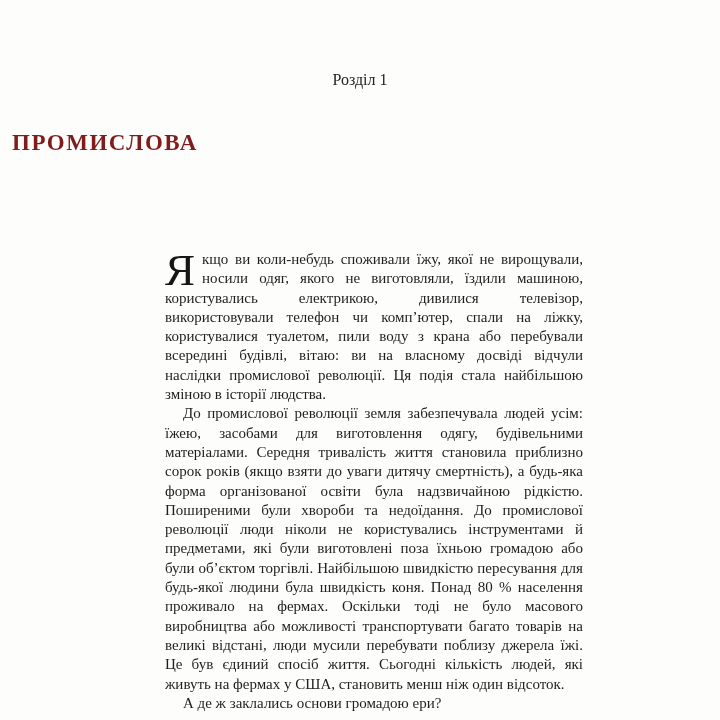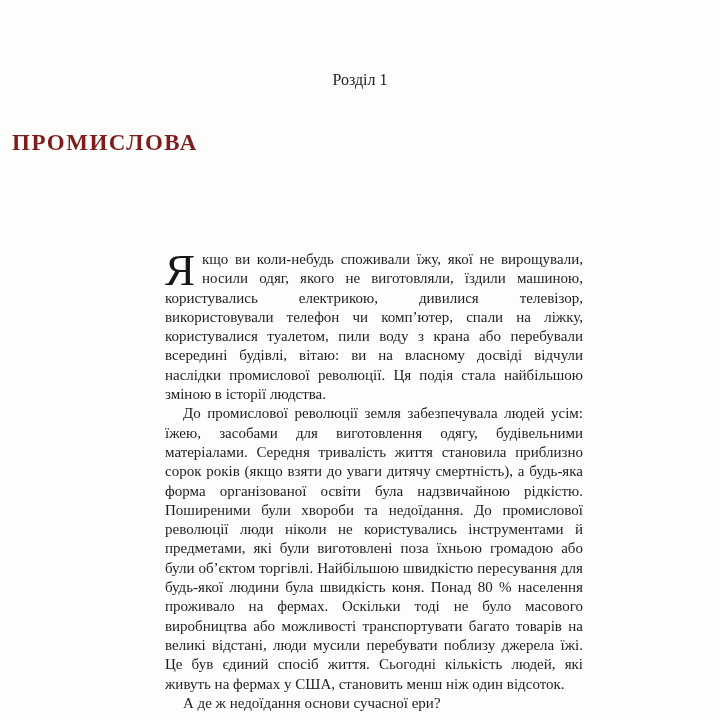--- a/index.html
+++ b/index.html
@@ -73,16 +73,16 @@
 
   <div class="chapter-title">
     <div>ПРОМИСЛОВА</div>
   </div>
 
   <div class="body-text">
     <p class="para">
       <span class="dropcap">Я</span><span>кщо ви коли-небудь споживали їжу, якої не вирощували, носили одяг, якого не виготовляли, їздили машиною, користувались електрикою, дивилися телевізор, використовували телефон чи комп’ютер, спали на ліжку, користувалися туалетом, пили воду з крана або перебували всередині будівлі, вітаю: ви на власному досвіді відчули наслідки промислової революції. Ця подія стала найбільшою зміною в історії людства.</span>
     </p>
     <p class="para indent">До промислової революції земля забезпечувала людей усім: їжею, засобами для виготовлення одягу, будівельними матеріалами. Середня тривалість життя становила приблизно сорок років (якщо взяти до уваги дитячу смертність), а будь-яка форма організованої освіти була надзвичайною рідкістю. Поширеними були хвороби та недоїдання. До промислової революції люди ніколи не користувались інструментами й предметами, які були виготовлені поза їхньою громадою або були об’єктом торгівлі. Найбільшою швидкістю пересування для будь-якої людини була швидкість коня. Понад 80 % населення проживало на фермах. Оскільки тоді не було масового виробництва або можливості транспортувати багато товарів на великі відстані, люди мусили перебувати поблизу джерела їжі. Це був єдиний спосіб життя. Сьогодні кількість людей, які живуть на фермах у США, становить менш ніж один відсоток.</p>
-    <p class="para indent">А де ж недоїдання основи сучасної ери?</p>
+    <p class="para indent">А де ж заклались основи громадою ери?</p>
   </div>
 
 </div>
 
 </body></html>

